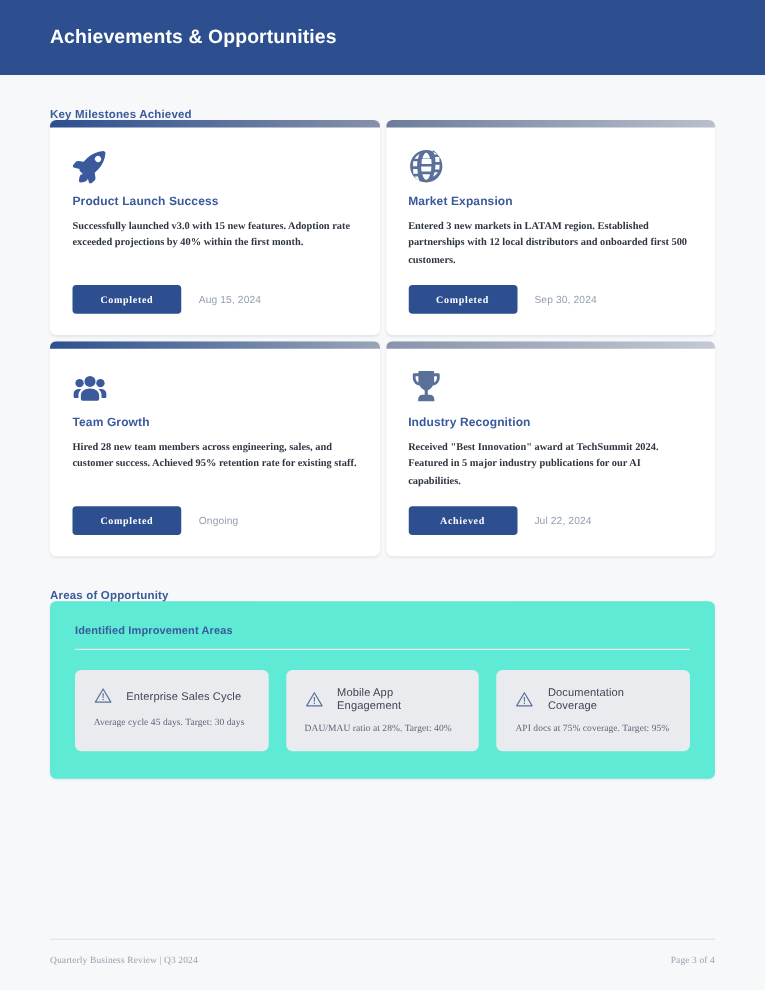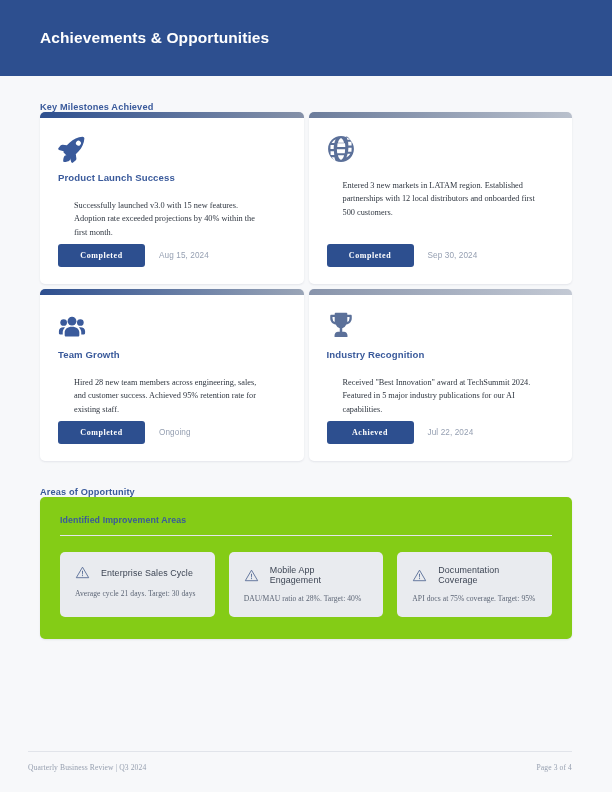--- a/index.html
+++ b/index.html
@@ -11,21 +11,21 @@
     height: 792px;
     background: #f7f8fa;
     font-family: "Liberation Sans", sans-serif;
     -webkit-font-smoothing: antialiased;
     overflow: hidden;
     position: relative;
   }
 
   
   .page-header {
-    height: 76px;
+    height: 60px;
     background: #2d4f8f;
     display: flex;
     align-items: center;
     padding: 0 40px;
     box-sizing: border-box;
   }
   .page-header h1 {
     margin: 0;
     color: #ffffff;
     font-size: 15.5px;
@@ -84,21 +84,22 @@
     font-weight: bold;
     margin: 0 0 7px 0;
     letter-spacing: 0.1px;
   }
 
   .card-desc {
     font-family: "Liberation Serif", serif;
     font-size: 8.3px;
     line-height: 1.62;
     color: #2f3640;
-    margin: 16px;
+    margin: 0;
+    font-weight: bold;
   }
 
   .card-footer {
     display: flex;
     align-items: center;
     gap: 14px;
     position: absolute;
     bottom: 17px;
     left: 18px;
   }
@@ -119,21 +120,21 @@
 
   .card-date {
     font-family: Liberation Sans, sans-serif;
     font-size: 8.2px;
     color: #96a0b2;
     letter-spacing: 0.1px;
   }
 
   
   .opportunity-panel {
-    background: #84cc16;
+    background: #5eead4;
     border-radius: 5px;
     box-shadow: 0 1px 2px rgba(30, 45, 80, 0.09);
     padding: 18px 20px 22px 20px;
     box-sizing: border-box;
   }
 
   .panel-subtitle {
     color: #3a5a9b;
     font-size: 8.8px;
     font-weight: bold;
@@ -177,21 +178,21 @@
   .opp-desc {
     font-family: "Liberation Serif", serif;
     font-size: 7.6px;
     color: #5c6575;
     letter-spacing: 0.05px;
   }
 
   
   .page-footer {
     position: absolute;
-    left: 28px;
+    left: 40px;
     right: 40px;
     bottom: 20px;
   }
   .footer-divider {
     height: 1px;
     background: #e1e4ea;
     margin-bottom: 11px;
   }
   .footer-row {
     display: flex;
@@ -229,20 +230,21 @@
           <span class="badge">Completed</span>
           <span class="card-date">Aug 15, 2024</span>
         </div>
       </div>
       <div class="milestone-card">
         <div class="card-topbar" style="background:linear-gradient(90deg,#6b7c9b,#b9c0cc);"></div>
         <div class="card-body">
           <span class="card-icon"><svg width="28" height="28" viewBox="0 0 52 52" xmlns="http://www.w3.org/2000/svg">
               <path fill="#5b7099" d="M26 2C12.7 2 2 12.7 2 26s10.7 24 24 24 24-10.7 24-24S39.3 2 26 2zm0 4c1.9 0 4.3 3 5.8 8.3H20.2C21.7 9 24.1 6 26 6zM16.1 7.9c-1 2-1.8 4.3-2.4 6.9H8.5a20.4 20.4 0 0 1 7.6-6.9zM6.6 18.7h6.3c-.3 2.2-.5 4.6-.5 7.3h-6c0-2.6.1-5 .2-7.3zm0 11.3h6.3c.1 2.6.3 5 .6 7.2H6.8c-.1-2.2-.2-4.6-.2-7.2zm1.9 11.2h5.2c.6 2.6 1.4 4.9 2.4 6.9a20.4 20.4 0 0 1-7.6-6.9zM26 46c-1.9 0-4.3-3-5.8-8.3h11.6C30.3 43 27.9 46 26 46zm7-12.3H19c-.3-2.2-.5-4.6-.6-7.2h15.2c-.1 2.6-.3 5-.6 7.2zm-14-11.2c.1-2.7.3-5.1.6-7.3h13.8c.3 2.2.5 4.6.6 7.3H19zm16.9 19.2c1-2 1.8-4.3 2.4-6.9h5.2a20.4 20.4 0 0 1-7.6 6.9zm9.5-10.7h-6.3c.3-2.2.5-4.6.6-7.2h6c0 2.6-.1 5-.3 7.2zm-5.7-11.3c-.1-2.7-.3-5.1-.6-7.3h6.3c.2 2.3.3 4.7.3 7.3h-6zm-1.8-11.1c-.6-2.6-1.4-4.9-2.4-6.9a20.4 20.4 0 0 1 7.6 6.9h-5.2z"></path>
             </svg></span>
+          <div class="card-title">Market Expansion</div>
           <p class="card-desc">Entered 3 new markets in LATAM region. Established partnerships with 12 local distributors and onboarded first 500 customers.</p>
         </div>
         <div class="card-footer">
           <span class="badge">Completed</span>
           <span class="card-date">Sep 30, 2024</span>
         </div>
       </div>
       <div class="milestone-card">
         <div class="card-topbar" style="background:linear-gradient(90deg,#2d4f8f,#9aa5b7);"></div>
         <div class="card-body">
@@ -284,21 +286,21 @@
     <div class="panel-divider"></div>
     <div class="opportunity-grid" id="opportunity-grid">
         <div class="opportunity-item">
           <div class="opp-head">
             <span style="line-height:0"><svg width="15" height="15" viewBox="0 0 52 52" xmlns="http://www.w3.org/2000/svg">
                 <path fill="none" stroke="#5b7099" stroke-width="3.2" stroke-linejoin="round" d="M26 7.5 47.5 44h-43z"></path>
                 <path fill="#5b7099" d="M24.2 19.5h3.6l-.5 13h-2.6zM26 38.9a2.1 2.1 0 1 1 0-4.2 2.1 2.1 0 0 1 0 4.2z"></path>
               </svg></span>
             <span class="opp-title">Enterprise Sales Cycle</span>
           </div>
-          <div class="opp-desc">Average cycle 21 days. Target: 30 days</div>
+          <div class="opp-desc">Average cycle 45 days. Target: 30 days</div>
         </div>
         <div class="opportunity-item">
           <div class="opp-head">
             <span style="line-height:0"><svg width="15" height="15" viewBox="0 0 52 52" xmlns="http://www.w3.org/2000/svg">
                 <path fill="none" stroke="#5b7099" stroke-width="3.2" stroke-linejoin="round" d="M26 7.5 47.5 44h-43z"></path>
                 <path fill="#5b7099" d="M24.2 19.5h3.6l-.5 13h-2.6zM26 38.9a2.1 2.1 0 1 1 0-4.2 2.1 2.1 0 0 1 0 4.2z"></path>
               </svg></span>
             <span class="opp-title">Mobile App Engagement</span>
           </div>
           <div class="opp-desc">DAU/MAU ratio at 28%. Target: 40%</div>

